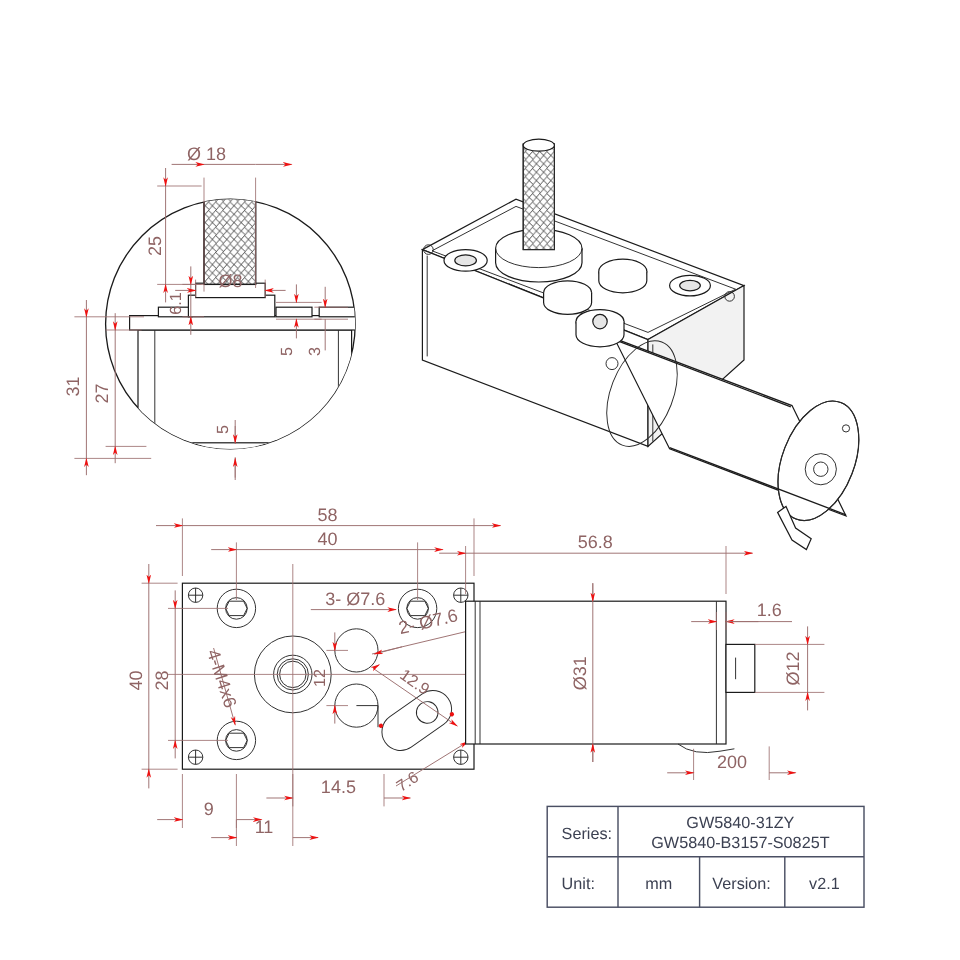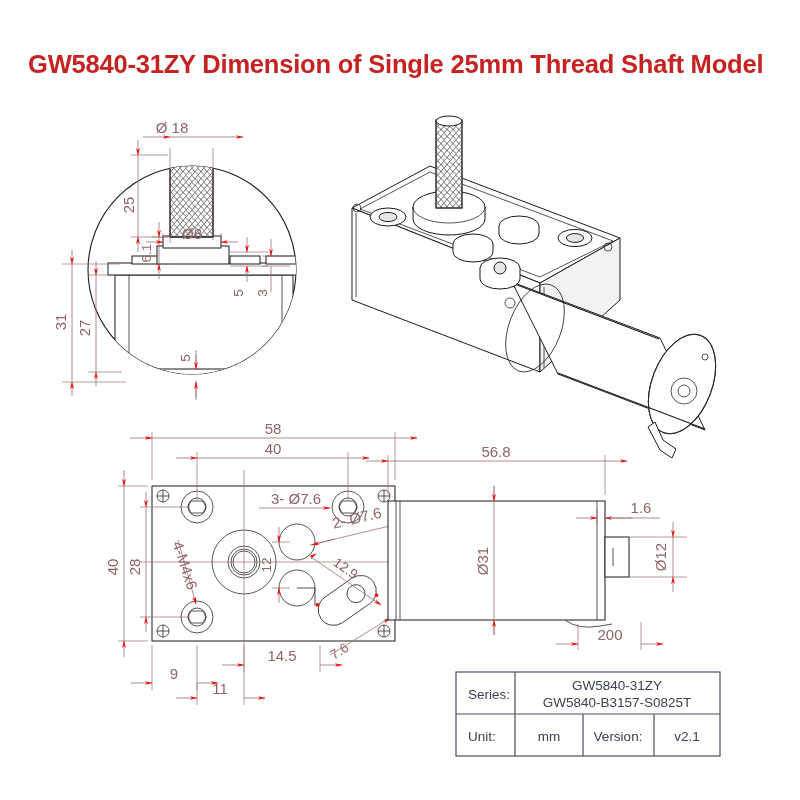--- a/index.html
+++ b/index.html
@@ -52,21 +52,20 @@
   }
   .shade { fill: #f2f2f2; stroke: #1b1b1b; stroke-width: 1.0; }
   .shade2 { fill: #e6e6e6; stroke: #1b1b1b; stroke-width: 1.0; }
   .white { fill: #ffffff; stroke: #1b1b1b; stroke-width: 1.0; }
 </style>
 </head>
 <body>
 
 <div id="sheet">
 
-  <div id="title">GW5840-31ZY Dimension of Single 25mm Thread Shaft Model</div>
 
   <svg id="dwg" viewBox="0 0 800 800">
     <defs>
       <marker id="arrR" markerWidth="10" markerHeight="7" refX="9" refY="3.5" orient="auto">
         <polygon points="0,1.1 10,3.5 0,5.9 2.6,3.5" class="arrow"></polygon>
       </marker>
       <marker id="arrL" markerWidth="10" markerHeight="7" refX="1" refY="3.5" orient="auto">
         <polygon points="10,1.1 0,3.5 10,5.9 7.4,3.5" class="arrow"></polygon>
       </marker>
       <clipPath id="detclip">

